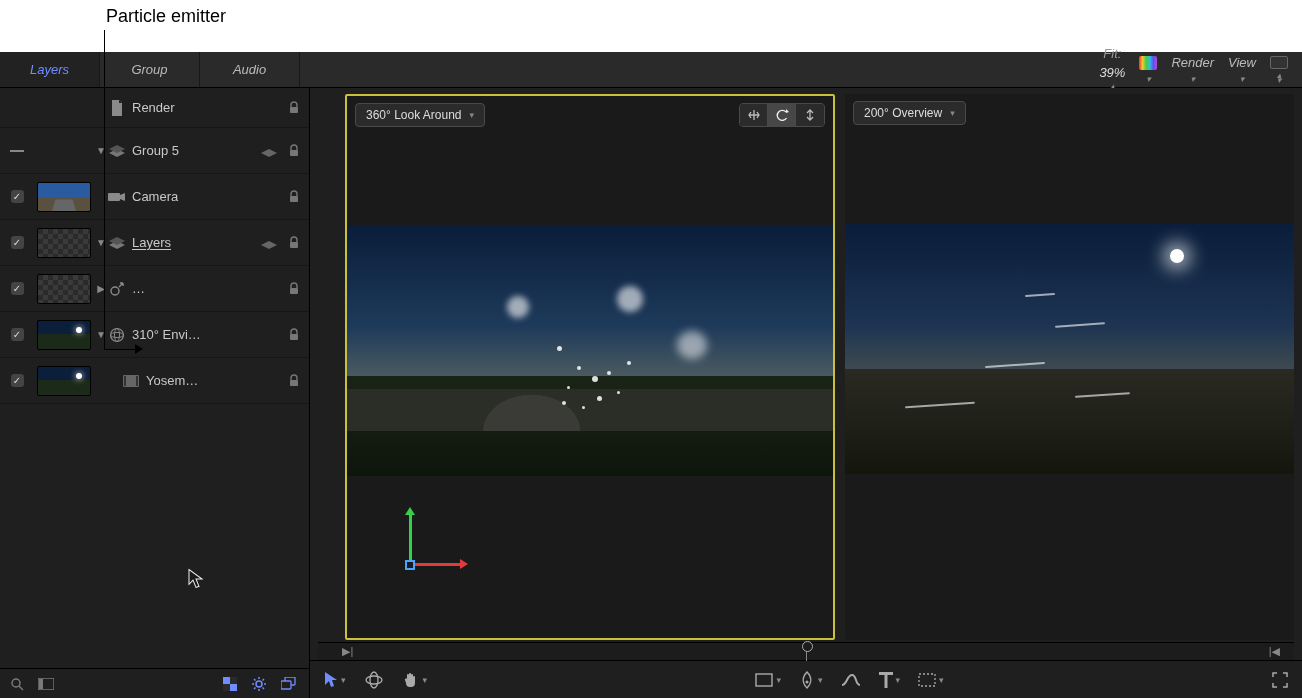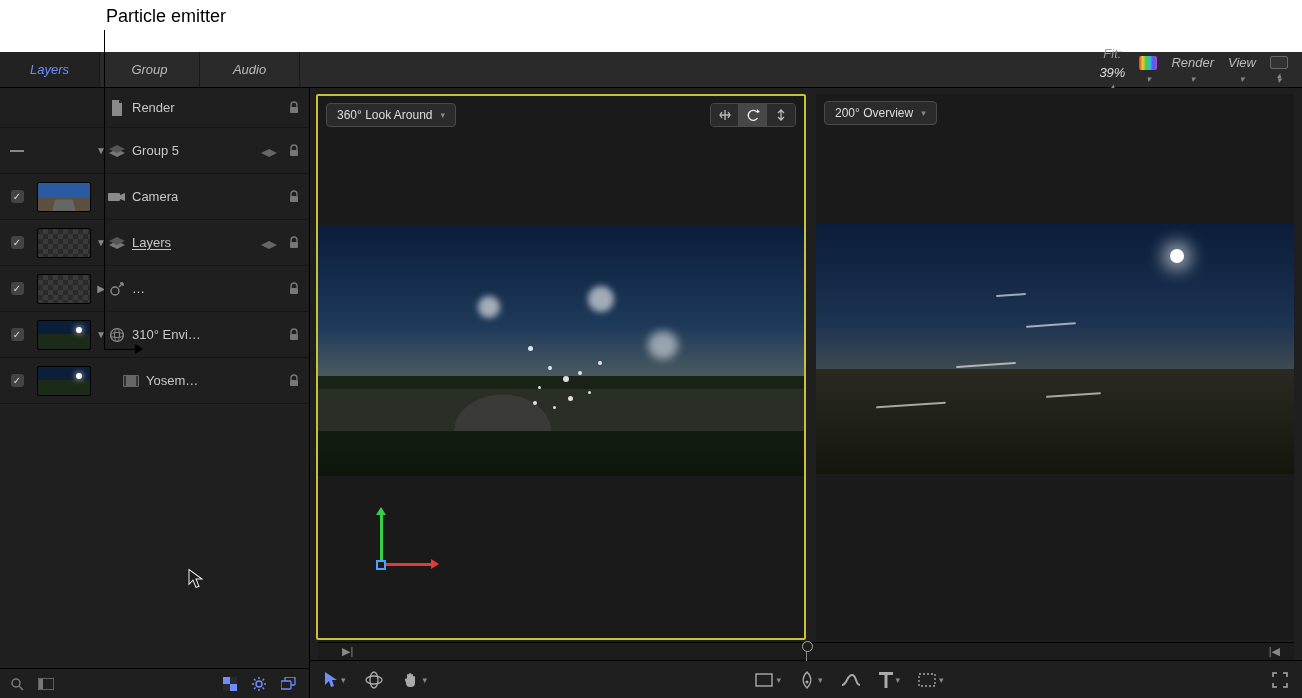--- a/index.html
+++ b/index.html
@@ -164,21 +164,21 @@
     gap:10px;
     padding:6px 8px 2px 6px;
     min-height:0;
   }
   .viewport {
     position:relative;
     background:#1a1a1a;
     border-radius:2px;
     overflow:hidden;
   }
-  .vp-left { width:490px; border:2px solid #c9c13a; }
+  .vp-left { width:490px; border:2px solid #c9c13a;margin-left:29px; }
   .vp-right { flex:1; }
 
   .vp-toolbar {
     position:absolute; top:6px; left:8px; right:8px; height:26px;
     display:flex; align-items:center; justify-content:space-between;
     z-index:5;
   }
   .dd-pill {
     background:#2b2b2b; border:1px solid #4a4a4a; border-radius:4px;
     height:24px; padding:0 10px; display:flex; align-items:center; gap:8px;

